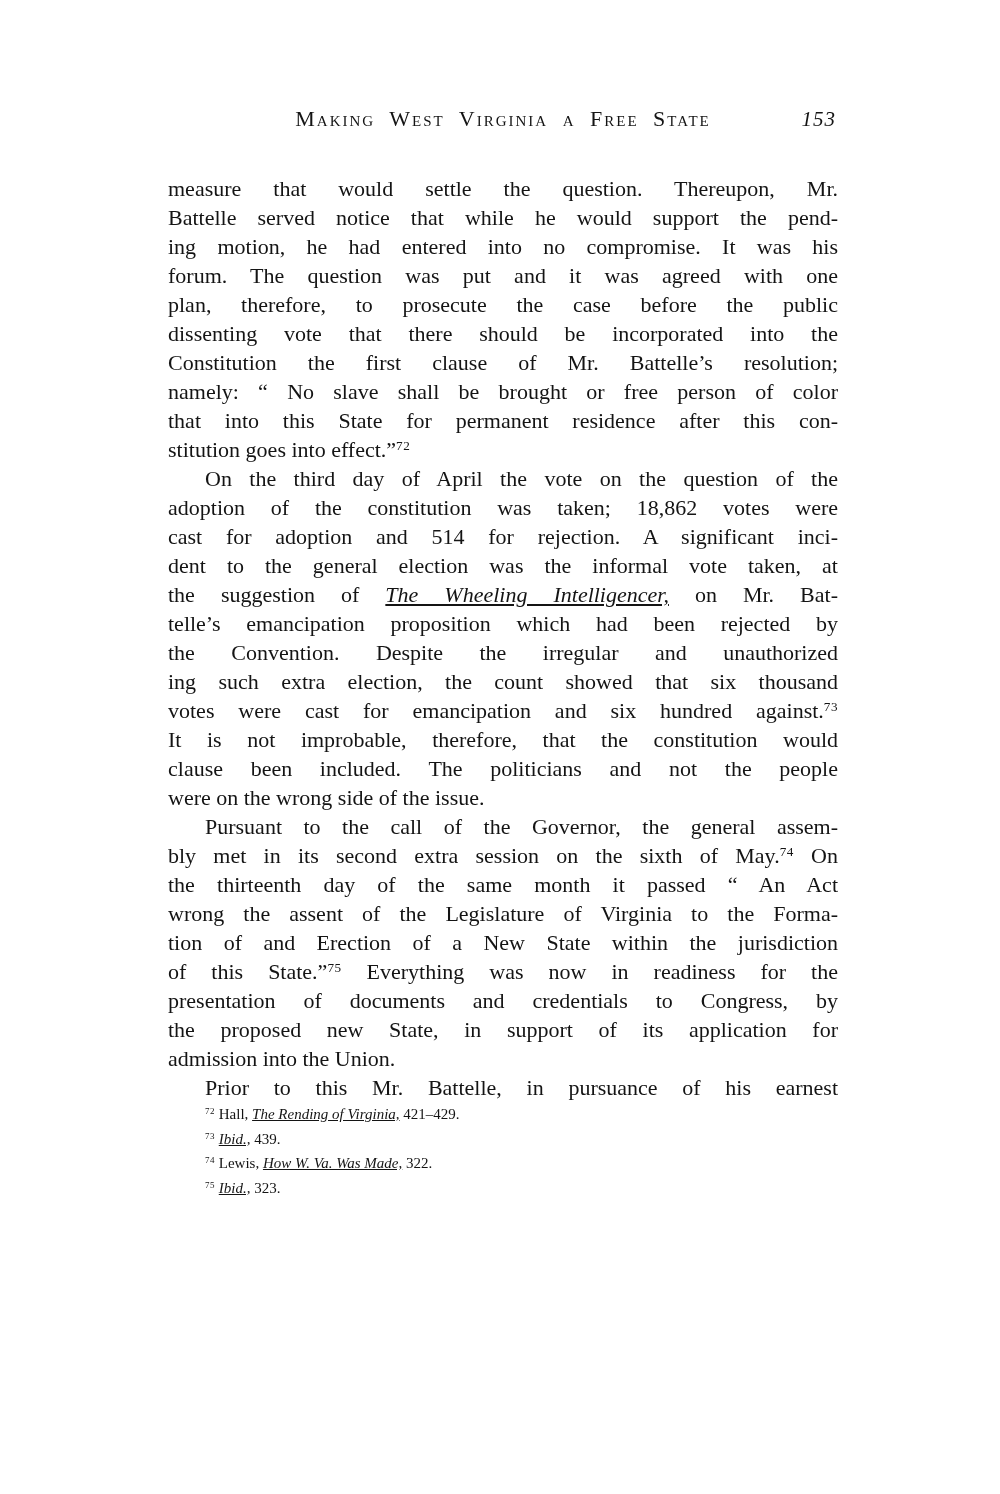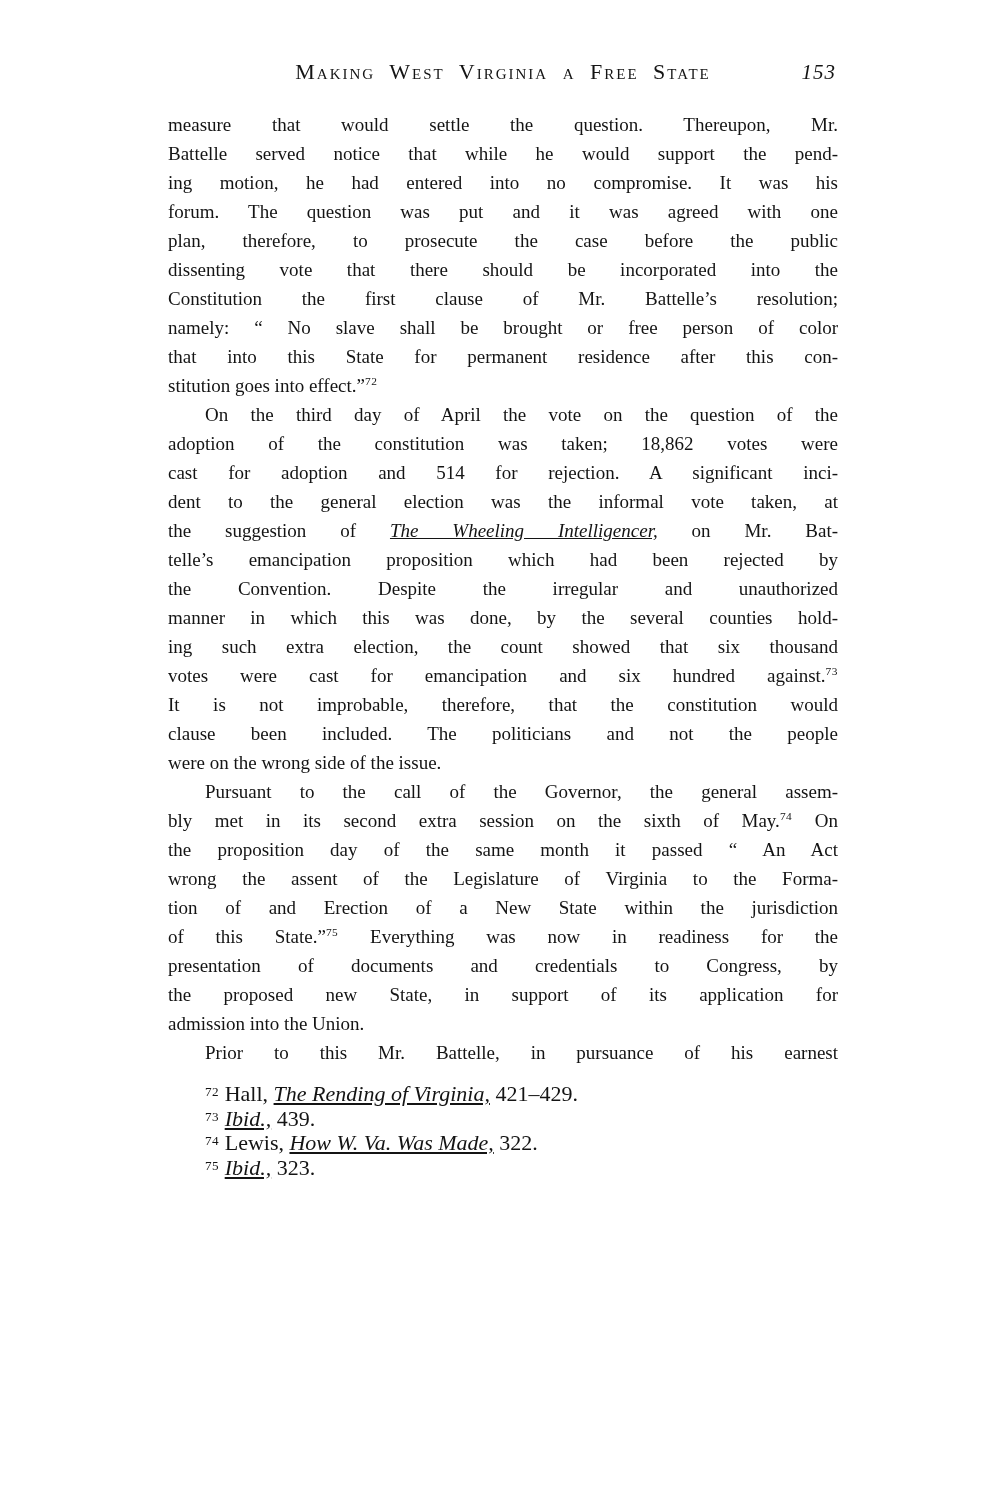--- a/index.html
+++ b/index.html
@@ -13,21 +13,21 @@
     height: 1494px;
     background: #ffffff;
     color: #141414;
     font-family: "Liberation Serif", "DejaVu Serif", serif;
   }
   .text-block {
     position: absolute;
     left: 168px;
     top: 0;
     width: 670px;
-    padding-top: 60px;
+    padding-top: 107px;
   }
   .header {
     position: relative;
     text-align: center;
     font-size: 22px;
     line-height: 24px;
     height: 24px;
   }
   .running-title {
     font-variant: small-caps;
@@ -36,22 +36,22 @@
   }
   .page-number {
     position: absolute;
     right: 2px;
     top: 0;
     font-size: 21px;
     letter-spacing: 1px;
     font-style: italic;
   }
   .body {
-    margin-top: 26px;
-    font-size: 19px;
+    margin-top: 43px;
+    font-size: 22px;
   }
   .para { margin: 0; }
   .line {
     text-align: justify;
     height: 29px;
     line-height: 29px;
     overflow: hidden;
   }
   .line::after {
     content: "";
@@ -62,23 +62,22 @@
   .line.flush::after { content: none; }
   .line.indent { text-indent: 37px; }
   sup {
     font-size: 60%;
     line-height: 0;
     vertical-align: 7px;
     letter-spacing: 0.5px;
   }
   em { font-style: italic; text-decoration: underline; }
   .footnotes {
-    margin-top: 15px;
     padding-left: 37px;
-    font-size: 22px;
+    font-size: 15px;
   }
   .footnote {
     line-height: 24.5px;
     text-align: left;
   }
   .footnote sup { vertical-align: 5px; }
 </style>
 </head>
 <body>
 
@@ -102,31 +101,30 @@
           <div class="line flush">stitution goes into effect.”<sup>72</sup></div>
         </div>
         <div class="para">
           <div class="line indent">On the third day of April the vote on the question of the</div>
           <div class="line">adoption of the constitution was taken; 18,862 votes were</div>
           <div class="line">cast for adoption and 514 for rejection.  A significant inci-</div>
           <div class="line">dent to the general election was the informal vote taken, at</div>
           <div class="line">the suggestion of <em>The Wheeling Intelligencer,</em> on Mr. Bat-</div>
           <div class="line">telle’s emancipation proposition which had been rejected by</div>
           <div class="line">the Convention.  Despite the irregular and unauthorized</div>
-          <div class="line">manner in which this was done, by the several counties hold-</div>
           <div class="line">ing such extra election, the count showed that six thousand</div>
           <div class="line">votes were cast for emancipation and six hundred against.<sup>73</sup></div>
           <div class="line">It is not improbable, therefore, that the constitution would</div>
           <div class="line">clause been included.  The politicians and not the people</div>
           <div class="line flush">were on the wrong side of the issue.</div>
         </div>
         <div class="para">
           <div class="line indent">Pursuant to the call of the Governor, the general assem-</div>
           <div class="line">bly met in its second extra session on the sixth of May.<sup>74</sup>  On</div>
-          <div class="line">the proposition day of the same month it passed “ An Act</div>
+          <div class="line">the thirteenth day of the same month it passed “ An Act</div>
           <div class="line">wrong the assent of the Legislature of Virginia to the Forma-</div>
           <div class="line">tion of and Erection of a New State within the jurisdiction</div>
           <div class="line">of this State.”<sup>75</sup>  Everything was now in readiness for the</div>
           <div class="line">presentation of documents and credentials to Congress, by</div>
           <div class="line">the proposed new State, in support of its application for</div>
           <div class="line flush">admission into the Union.</div>
         </div>
         <div class="para">
           <div class="line indent">Prior to this Mr. Battelle, in pursuance of his earnest</div>
         </div>

